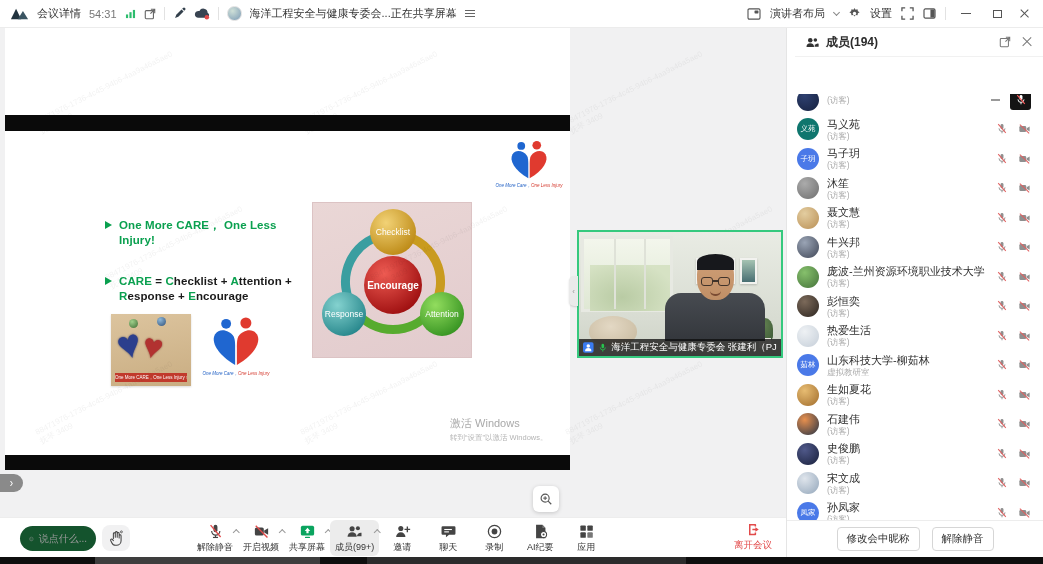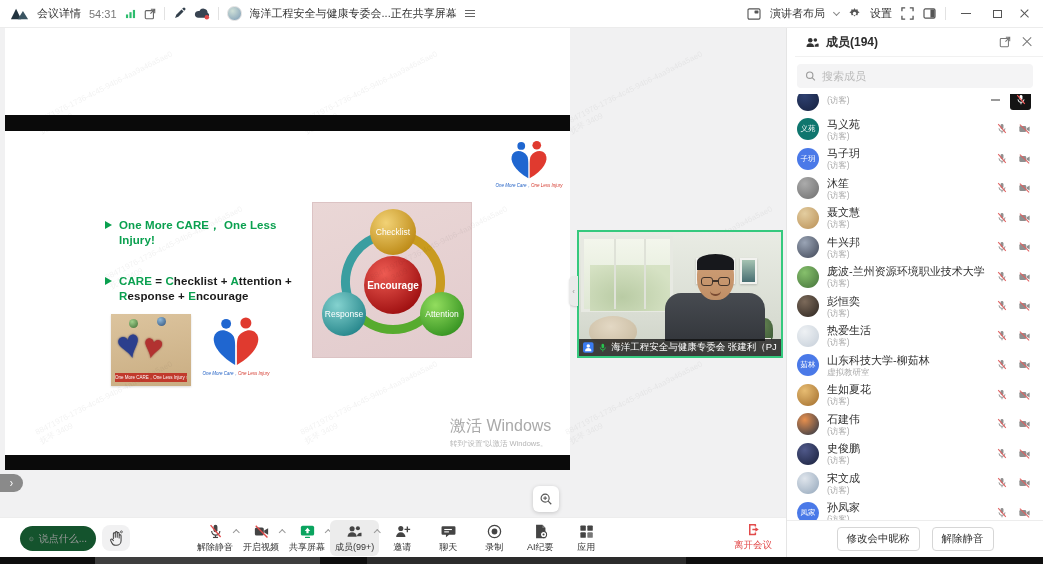--- a/index.html
+++ b/index.html
@@ -55,21 +55,21 @@
   .bead-heart { position:absolute; font-size:40px; line-height:40px; }
   .bh-blue { left:6px; top:10px; color:#2c3f8d; transform:rotate(-14deg); text-shadow:0 0 2px #1b2a66; }
   .bh-red { left:32px; top:12px; color:#b23230; transform:rotate(12deg); font-size:34px; text-shadow:0 0 2px #7d1f1e; }
   .bead-dot { position:absolute; width:9px; height:9px; border-radius:50%; }
   .bd1 { left:18px; top:5px; background:radial-gradient(circle at 35% 30%,#9fd08b,#3e6b34); }
   .bd2 { left:46px; top:3px; background:radial-gradient(circle at 35% 30%,#8fb8d8,#2f4f78); }
   .beads-caption { position:absolute; left:4px; right:4px; bottom:4px; height:9px; background:#c13a2c; color:#fff; font-size:4.5px; line-height:9px; text-align:center; white-space:nowrap; overflow:hidden; }
 
   
   .activation { position:absolute; left:445px; top:388px; color:#a9a9a9; }
-  .activation .l1 { font-size:16px; }
+  .activation .l1 { font-size:11px; }
   .activation .l2 { font-size:7.5px; margin-top:2px; color:#b4b4b4; }
 
   
   .watermarks { position:absolute; inset:0; pointer-events:none; z-index:5; }
   .wm { position:absolute; transform:rotate(-27deg); color:#1a1a1a; opacity:.055; font-size:8px; line-height:10px; white-space:nowrap; }
 
   
   .chevron-pill { position:absolute; left:0; top:446px; width:23px; height:18px; background:#8a8a8a; border-radius:0 10px 10px 0; display:flex; align-items:center; justify-content:center; cursor:pointer; z-index:8; }
   .chevron-pill span { color:#fff; font-size:10px; line-height:10px; transform:scaleY(1.3); }
   .zoom-btn { position:absolute; left:533px; top:458px; width:26px; height:26px; background:#fff; border-radius:6px; box-shadow:0 1px 4px rgba(0,0,0,.18); display:flex; align-items:center; justify-content:center; cursor:pointer; z-index:8; }
@@ -509,27 +509,20 @@
         <svg viewBox="0 0 14 14" width="12" height="12">
             <rect x="1.5" y="3" width="9.5" height="9.5" rx="1" fill="none" stroke="#777" stroke-width="1.2"></rect>
             <path d="M8 1.5 H12.5 V6 M12.5 1.5 L7.5 6.5" stroke="#777" stroke-width="1.2" fill="none"></path>
           </svg>
         <span class="mp-close">
             <i></i>
             <b></b>
           </span>
       </span>
     </div>
-    <div class="mp-search">
-      <svg viewBox="0 0 14 14" width="12" height="12">
-          <circle cx="6" cy="6" r="4" fill="none" stroke="#9a9a9a" stroke-width="1.4"></circle>
-          <line x1="9" y1="9" x2="12.5" y2="12.5" stroke="#9a9a9a" stroke-width="1.4"></line>
-        </svg>
-      <input type="text" placeholder="搜索成员" style="">
-    </div>
     <div class="mp-list" id="memberList">
         <div class="m-row partial">
           <span class="m-avatar" style="background: radial-gradient(circle at 35% 30%, rgb(46, 64, 112), rgb(22, 33, 63));"></span>
           <span class="m-info">
             <span class="m-name"></span>
             <span class="m-sub">(访客)</span>
           </span>
           <span class="m-icons">
             <i class="m-minus"></i>
             <span class="m-tile">

